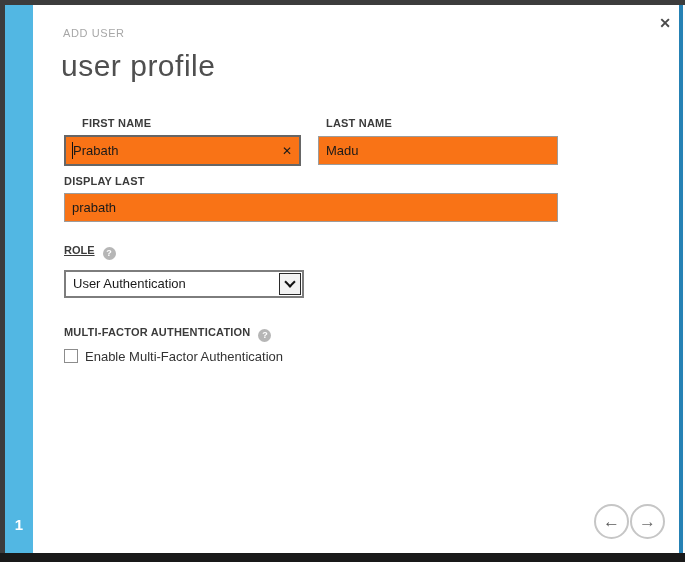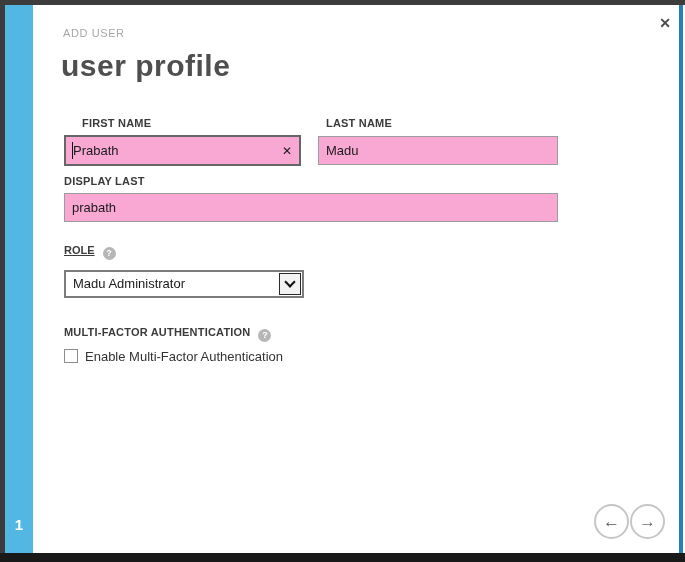--- a/index.html
+++ b/index.html
@@ -33,32 +33,32 @@
     display:flex; align-items:center; justify-content:center;
     color:#4a4a4a; font-size:14px; font-weight:bold; cursor:pointer;
   }
 
   .kicker {
     position:absolute; left:30px; top:22px;
     font-size:11px; color:#a7a7a7; letter-spacing:0.6px;
   }
   .page-title {
     position:absolute; left:28px; top:44px;
-    font-size:30px; font-weight:700; color:#4f4f4f; letter-spacing:0.5px;
+    font-size:30px; font-weight:400; color:#4f4f4f; letter-spacing:0.5px;
   }
 
   .field-label {
     position:absolute; font-size:11px; font-weight:bold; color:#3b3b3b; letter-spacing:0.2px;
   }
   .lbl-first   { left:49px; top:112px; }
   .lbl-last    { left:285px; top:112px;padding-left:8px; }
   .lbl-display { left:31px; top:170px; }
 
   .input-wrap {
-    position:absolute; background:#f9a8d4;
+    position:absolute; background:#f97316;
     display:flex; align-items:center;
   }
   .iw-first   { left:31px;  top:130px; width:237px; height:31px; border:2px solid #666666; }
   .iw-last    { left:285px; top:131px; width:240px; height:29px; border:1px solid #9c9c9c; }
   .iw-display { left:31px;  top:188px; width:494px; height:29px; border:1px solid #9c9c9c; }
 
   .input-wrap input {
     flex:1; min-width:0; border:none; outline:none;
     font-family:"Liberation Sans", sans-serif;
     font-size:13px; color:#1a1a1a; padding-left:7px; background:transparent;
@@ -138,21 +138,21 @@
     <div class="field-label lbl-display">DISPLAY LAST</div>
     <div class="input-wrap iw-display">
       <input type="text" value="prabath" style="">
     </div>
 
     <div class="role-label-row">
       <span>ROLE</span><span class="help-icon">?</span>
     </div>
 
     <div class="select-box">
-      <div class="select-value">Madu Administrator</div>
+      <div class="select-value">User Authentication</div>
       <div class="select-chevron-btn">
         <div class="chevron-down"></div>
       </div>
     </div>
 
     <div class="mfa-label-row">
       <span>MULTI-FACTOR AUTHENTICATION</span><span class="help-icon">?</span>
     </div>
 
     <input type="checkbox" class="mfa-checkbox" style="">

